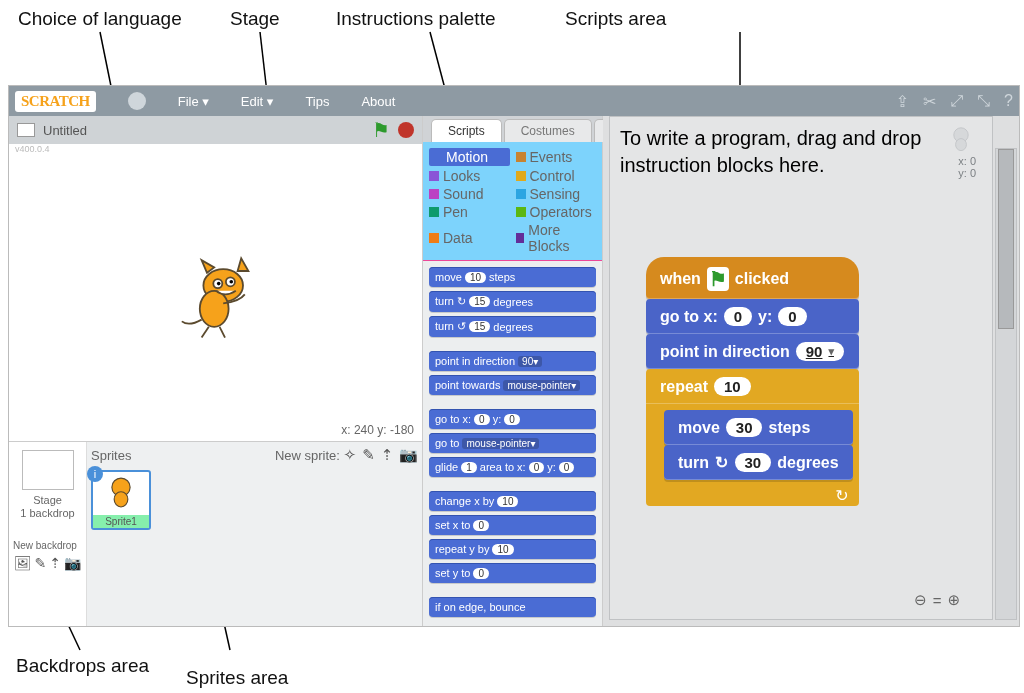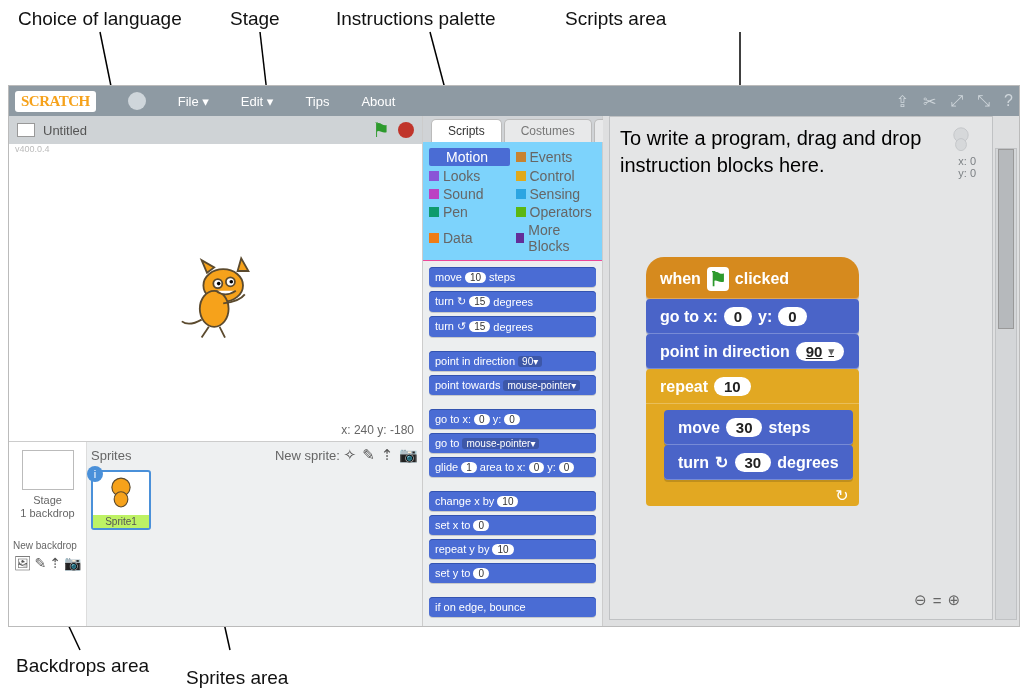--- a/index.html
+++ b/index.html
@@ -38,21 +38,21 @@
   .bd-thumb{width:52px;height:40px;background:#fff;border:1px solid #bbb;margin-top:4px;}
   .bd-txt{margin-top:4px;text-align:center;line-height:1.2;}
   .bd-new{margin-top:20px;font-size:10px;text-align:left;width:100%;}
   .bd-icons{margin-top:4px;font-size:14px;color:#555;display:flex;gap:3px;}
   .sprites{flex:1;padding:4px;background:#eef0f1;}
   .sprites-hdr{display:flex;align-items:center;font-size:13px;color:#666;}
   .sprites-hdr .lbl{margin-right:auto;}
   .ns-icons{display:flex;gap:6px;color:#555;font-size:15px;}
   .sprite-thumb{width:60px;height:60px;border:2px solid #4a90d9;border-radius:3px;background:#fff;display:flex;flex-direction:column;align-items:center;justify-content:center;margin-top:6px;font-size:11px;color:#555;position:relative;}
   .sprite-thumb .i{position:absolute;top:-6px;left:-6px;width:16px;height:16px;border-radius:50%;background:#4a90d9;color:#fff;font-size:11px;text-align:center;line-height:16px;}
-  .sprite-thumb .name{margin-top:auto;width:100%;background:#bef264;font-size:10px;text-align:center;padding:1px 0;}
+  .sprite-thumb .name{margin-top:auto;width:100%;background:#86efac;font-size:10px;text-align:center;padding:1px 0;}
 
   
   .mid{width:180px;background:#eceeef;border-right:1px solid #ccc;display:flex;flex-direction:column;}
   .tabs{height:26px;display:flex;align-items:flex-end;gap:0;padding-left:8px;background:#d0d3d6;font-size:12px;color:#777;}
   .tab{padding:4px 16px;border:1px solid #bbb;border-bottom:none;border-radius:5px 5px 0 0;background:#e8e9ea;margin-right:2px;cursor:pointer;}
   .tab.active{background:#fff;color:#333;}
   .cats{padding:6px 6px;display:grid;grid-template-columns:1fr 1fr;gap:2px 6px;font-size:14px;color:#666;background:#7dd3fc;border-bottom:1px solid #ec4899;}
   .cat{display:flex;align-items:center;gap:4px;cursor:pointer;}
   .cat .sw{width:10px;height:10px;}
   .cat.motion .sw{background:#4a6cd4;} .cat.motion{color:#fff;background:#4a6cd4;padding:1px 3px;border-radius:2px;}

